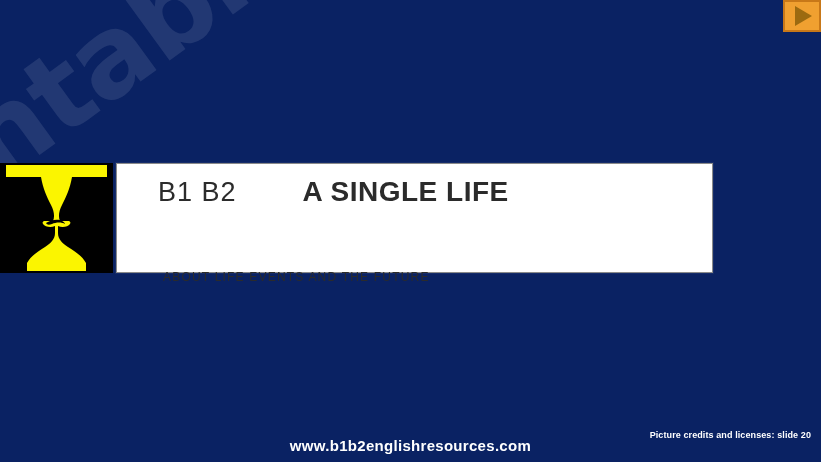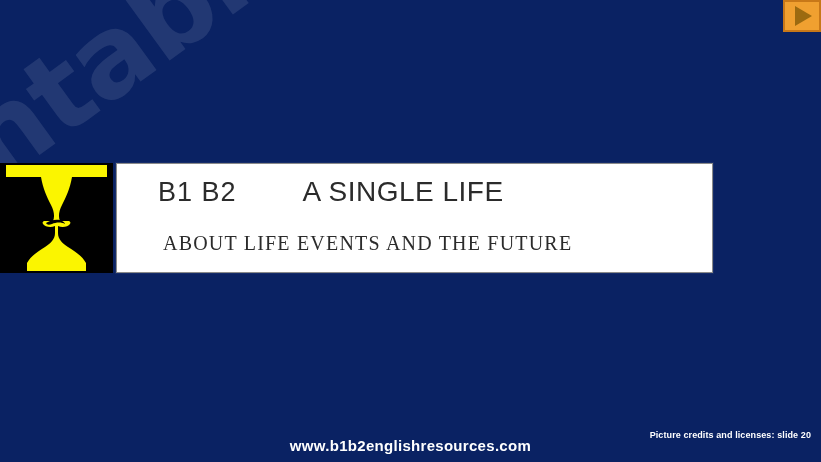--- a/index.html
+++ b/index.html
@@ -95,21 +95,21 @@
   .level-label {
     font-family: "Liberation Sans", sans-serif;
     font-size: 27px;
     font-weight: 400;
     color: #2b2b2b;
     letter-spacing: 1px;
   }
   .lesson-title {
     font-family: "Liberation Sans", sans-serif;
     font-size: 28px;
-    font-weight: 400;
+    font-weight: 700;
     color: #2b2b2b;
     letter-spacing: 0.5px;
     margin-left: 66px;
   }
   .banner-row-2 {
     position: absolute;
     left: 41px;
     top: 68px;
     white-space: nowrap;
     display: flex;
@@ -118,26 +118,27 @@
   .subtitle-highlight {
     font-family: "Liberation Sans", sans-serif;
     font-size: 17px;
     font-weight: 700;
     color: #1a1a1a;
     background: #fbf500;
     letter-spacing: 1.2px;
     padding: 1px 2px 2px 2px;
   }
   .subtitle-rest {
-    font-family: Liberation Serif, serif;
-    font-size: 20px;
+    font-family: Liberation Sans, sans-serif;
+    font-size: 12px;
     font-weight: 400;
     color: #2b2b2b;
     letter-spacing: 1.2px;
     margin-left: 5px;
+    margin-top: 38px;
   }
 
   
   #site-url {
     position: absolute;
     left: 0;
     right: 0;
     bottom: 8px;
     text-align: center;
     font-family: "Liberation Sans", sans-serif;

